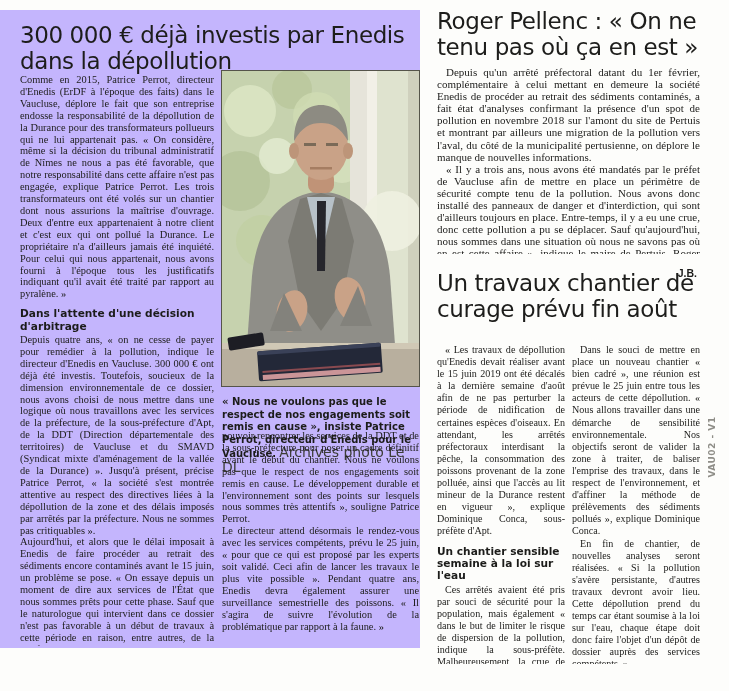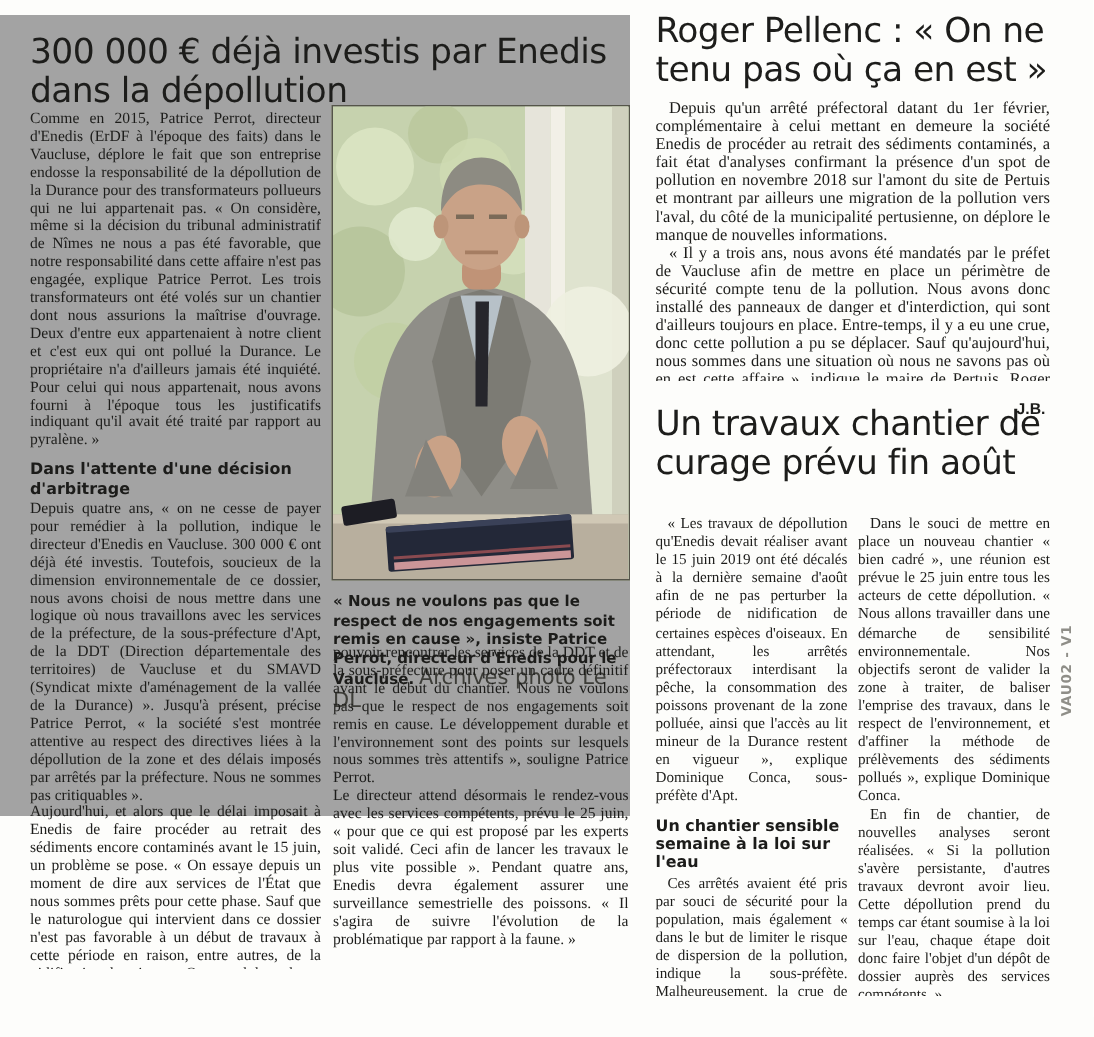--- a/index.html
+++ b/index.html
@@ -1,19 +1,19 @@
 <!DOCTYPE html>
 <html lang="fr"><head>
 <meta charset="utf-8">
 <style>
   html,body{margin:0;padding:0;background:#ffffff;}
   .page{position:relative;width:729px;height:691px;background:#fdfdfb;overflow:hidden;
         font-family:"Liberation Serif", serif;color:#1c1c1a;}
   
-  .left-block{position:absolute;left:0;top:10px;width:420px;height:534px;background:#a3a3a3;}
+  .left-block{position:absolute;left:0;top:10px;width:420px;height:638px;background:#c4b5fd;}
   .np-headline{font-family:"DejaVu Sans", sans-serif;color:#1d1d1b;font-weight:500;
                letter-spacing:-0.4px;line-height:26px;font-size:23px;margin:0;}
   .left-headline{position:absolute;left:20px;top:12px;width:395px;}
   .np-col{position:absolute;text-align:justify;font-size:10.4px;line-height:11.9px;overflow:hidden;}
   .np-col p{margin:0;}
   .left-col1{left:20px;top:64px;width:194px;height:572px;}
   .left-col2{left:222px;top:420px;width:197px;height:216px;}
   .np-subhead{font-family:"DejaVu Sans", sans-serif;font-weight:bold;font-size:10.6px;
               line-height:12.4px;margin:7px 0 2px 0 !important;text-align:left;}
   .photo-frame{position:absolute;left:221px;top:60px;width:197px;height:315px;

